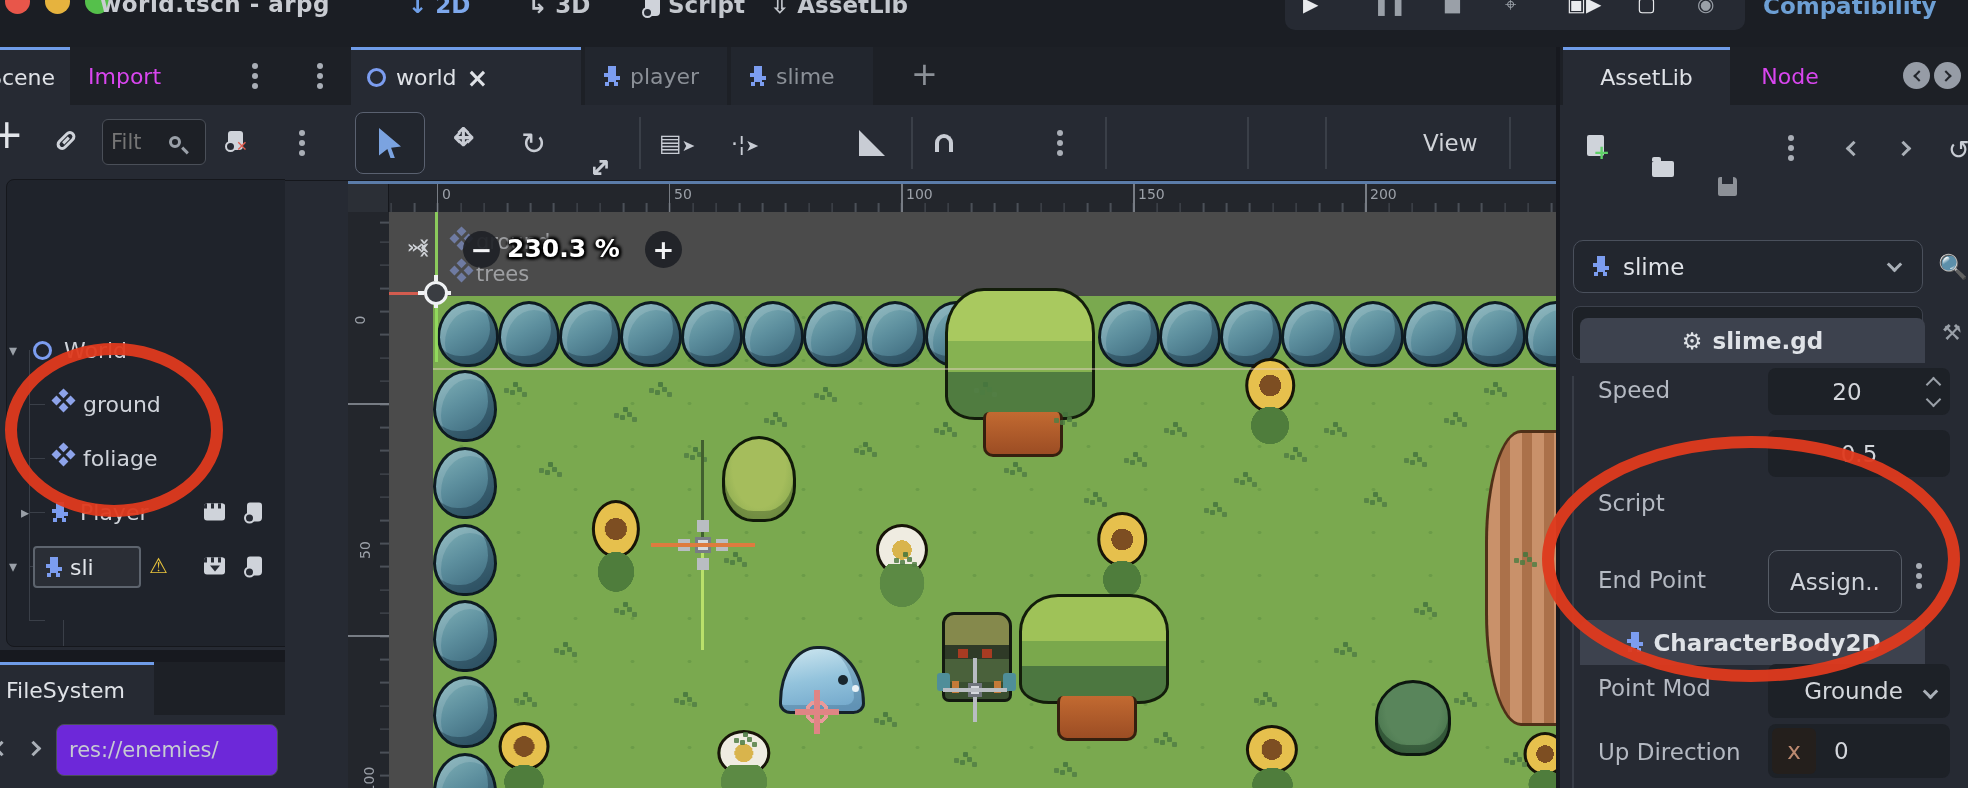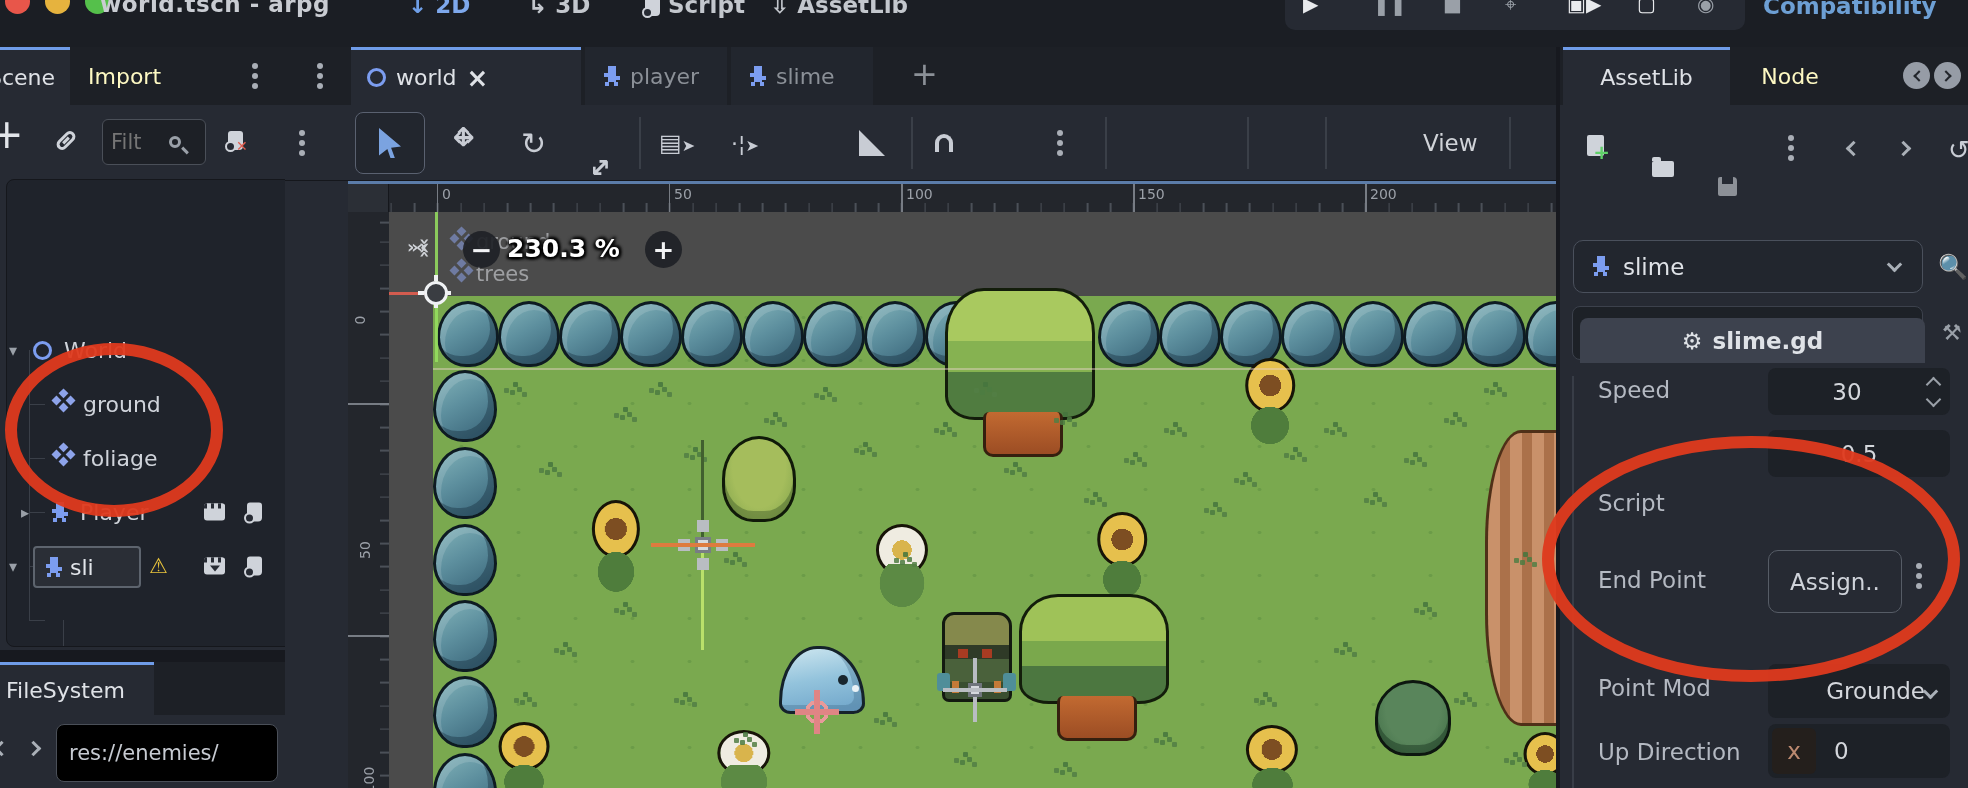--- a/index.html
+++ b/index.html
@@ -50,21 +50,21 @@
   .ws .lbl{vertical-align:top}
   #ws-2d{color:#7ea8ec}
   .runpanel{position:absolute;left:1285px;top:-14px;width:460px;height:44px;background:#262a33;border-radius:10px}
   .runpanel span{position:absolute;top:6px;font-size:20px;color:#9aa0a8}
   #compat{position:absolute;left:1763px;top:-7px;font-size:23px;font-weight:bold;color:#6d9fd4}
 
   
   .dock{background:#262a33}
   .tabstrip{position:absolute;left:0;top:0;right:0;height:58px;background:#1d2026}
   .tab{position:absolute;top:0;height:58px;display:flex;align-items:center;gap:9px;padding:0 14px;
-    font-size:22px;color:#fef9c3;background:transparent}
+    font-size:22px;color:#d946ef;background:transparent}
   .tab.active{background:#262a33;color:#dfe2e7;border-top:3px solid #6f9ce8}
 
   
   #scene-dock{left:0;top:47px;width:345px;height:603px}
   #scene-tree{position:absolute;left:6px;top:132px;width:333px;height:468px;background:#1f232b;
     border:1px solid #15171c;border-radius:8px;overflow:hidden}
   .trow{position:absolute;left:0;width:100%;height:54px;display:flex;align-items:center}
   .trow .nm{font-size:22px;color:#cfd3da;margin-left:12px}
   .trow .arr{position:absolute;font-size:16px;color:#9aa0a8}
   .trow .eye{position:absolute;left:288px}
@@ -77,21 +77,21 @@
   .sd-toolbar{position:absolute;left:0;top:58px;width:100%;height:74px;display:flex;align-items:center}
   .filt-box{position:absolute;left:102px;top:14px;width:104px;height:46px;background:#1d2026;
     border:1.5px solid #4a4f58;border-radius:6px;display:flex;align-items:center;padding:0 8px}
   .filt-box input{background:transparent;border:0;outline:0;width:58px;color:#c7cbd2;font-size:21px;font-family:inherit}
   .icon-scriptx{position:relative}
   .icon-scriptx::before{content:"✕";position:absolute;left:8px;top:7px;color:#e05b4d;font-size:14px;font-weight:bold}
 
   
   #fs-dock{left:0;top:662px;width:345px;height:126px}
   #fs-body{position:absolute;left:0;top:53px;width:345px;height:73px;background:#262a33}
-  #fs-path{position:absolute;left:56px;top:9px;width:222px;height:58px;background:#000000;
+  #fs-path{position:absolute;left:56px;top:9px;width:222px;height:52px;background:#6d28d9;
     border:1.5px solid #4a4f58;border-radius:8px;display:flex;align-items:center;padding:0 12px}
   #fs-path input{background:transparent;border:0;outline:0;width:100%;color:#c7cbd2;font-size:21px;font-family:inherit}
   #fs-square{position:absolute;left:288px;top:15px;width:31px;height:31px;background:#e4e5e8;border-radius:5px}
 
   
   #viewport{left:285px;top:47px;width:1271px;height:741px;background:#262a33}
   .vtab{position:absolute;top:0;height:58px;display:flex;align-items:center;gap:10px;padding:0 16px;
     font-size:22px;color:#8b9097;background:#22262e}
   .vtab.active{background:#262a33;color:#dfe2e7;border-top:3px solid #6f9ce8}
   .vtab .x{font-size:26px;color:#dfe2e7;font-weight:bold;line-height:1}
@@ -595,37 +595,41 @@
 
     <div class="indent-line"></div>
 
     <div class="sect" style="top:213px">
       <span>⚙</span>
       <span>slime.gd</span>
     </div>
 
     <span class="prow-label" style="top:272px">Speed</span>
     <div class="pbox" style="top:263px;height:47px">
-      <span class="val">30</span>
+      <span class="val">20</span>
       <span class="spinner"></span>
     </div>
 
     <span class="prow-label" style="top:385px">Script</span>
     <div class="pbox" style="top:325px;height:47px">
       <span class="val">0.5</span>
     </div>
 
     <span class="prow-label" style="top:462px">End Point</span>
     <button id="assign-btn">Assign..</button>
     <div class="dots3" style="position:absolute;left:356px;top:458px"></div>
 
+    <div class="sect" style="top:515px">
+      <span class="icon-char"></span>
+      <span>CharacterBody2D</span>
+    </div>
 
     <span class="prow-label" style="top:570px">Point Mod</span>
     <div class="pbox" style="top:559px;height:54px">
-      <span class="val" style="text-align:right;padding-left:14px">Grounde</span>
+      <span class="val" style="text-align:center;padding-left:14px">Grounde</span>
       <span class="chev down" style="margin-right:14px"></span>
     </div>
 
     <span class="prow-label" style="top:634px">Up Direction</span>
     <div class="pbox" style="top:619px;height:54px">
       <span class="axis-badge x">x</span>
       <span class="vecval">0</span>
     </div>
 
   </div>

